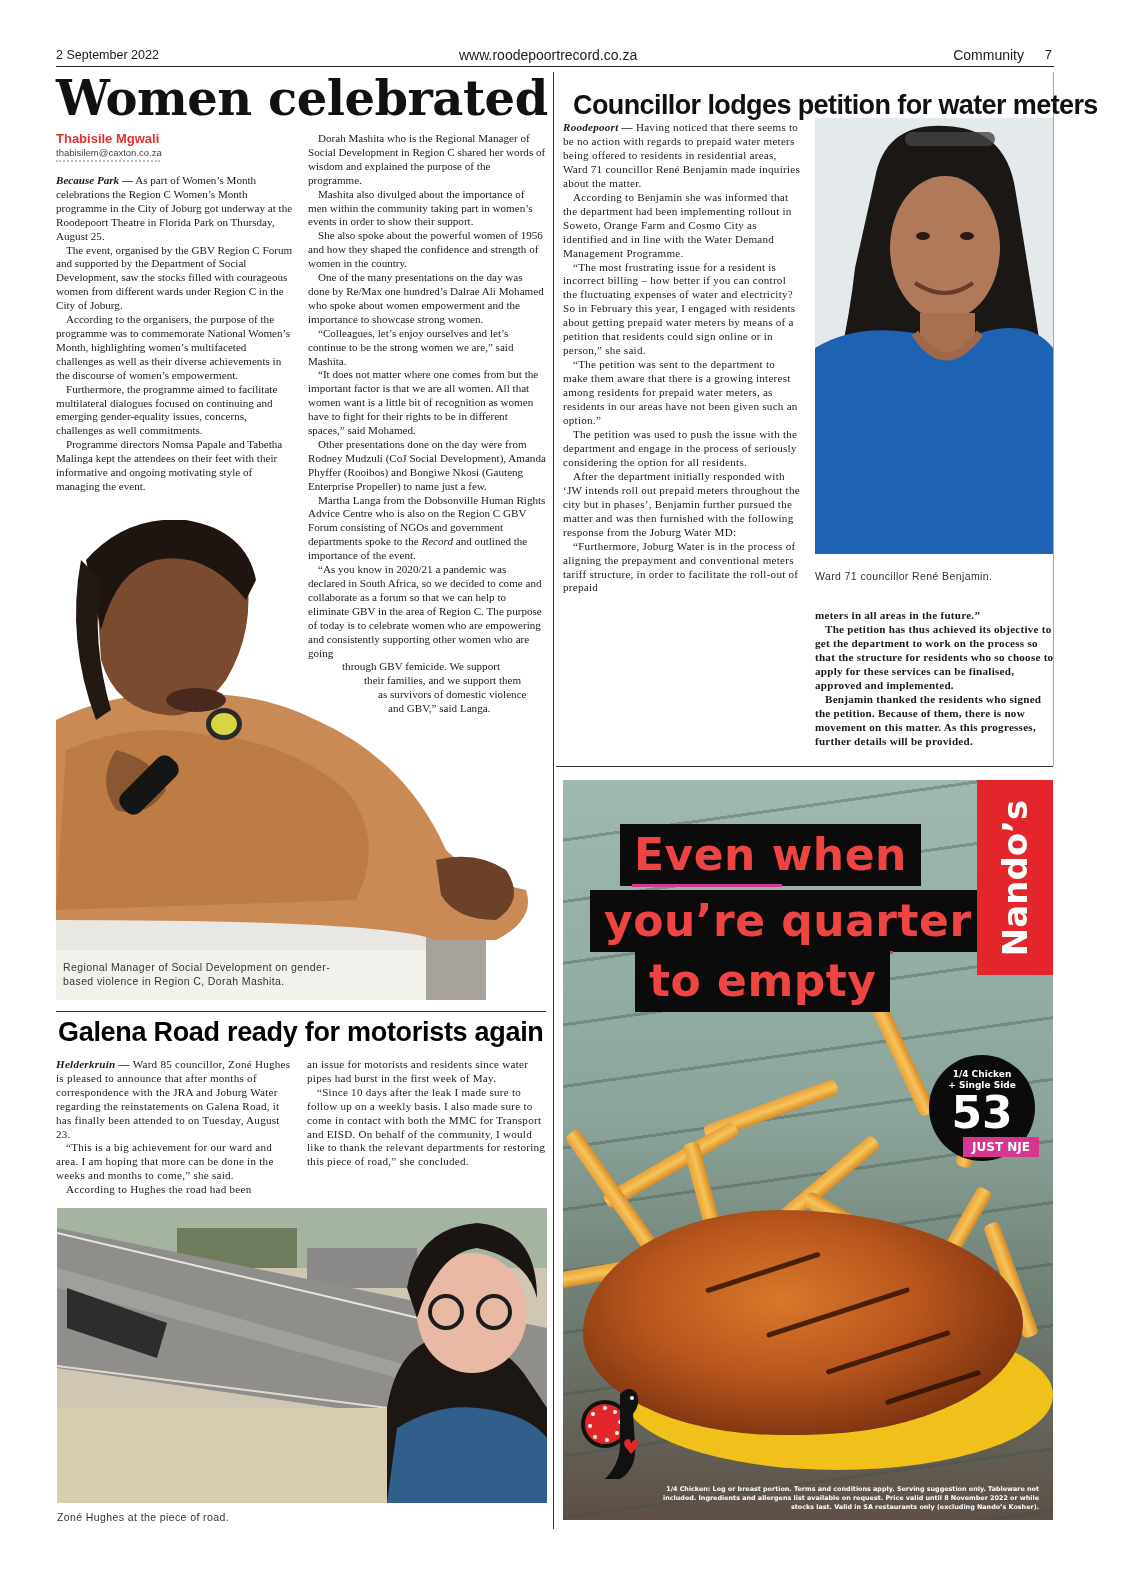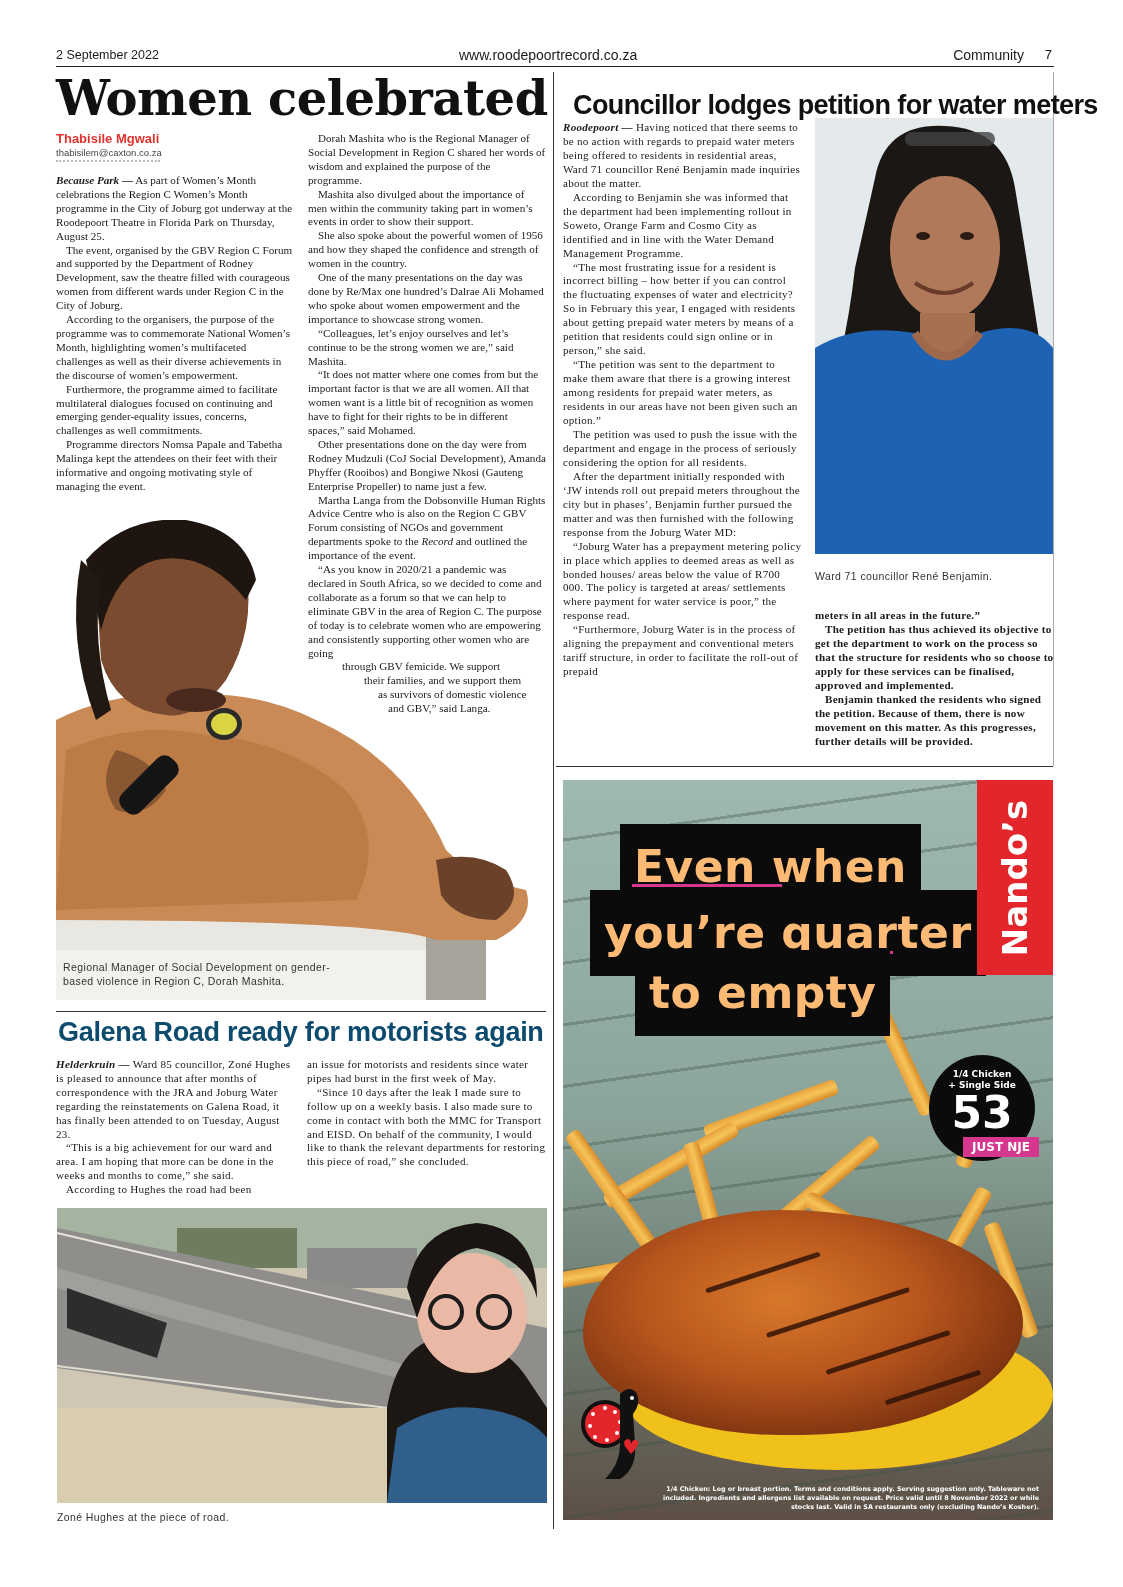--- a/index.html
+++ b/index.html
@@ -6,21 +6,21 @@
   body { width: 1123px; height: 1587px; position: relative; overflow: hidden; font-family: "Liberation Serif", serif; color: #1a1a1a; }
   .abs { position: absolute; }
   .header-bar { left: 56px; top: 46px; width: 998px; height: 20px; border-bottom: 1.5px solid #222; font-family: "Liberation Sans", sans-serif; font-size: 12.5px; }
   .header-bar .date { position: absolute; left: 0; top: 2px; }
   .header-bar .url { position: absolute; left: 403px; top: 1px; font-size: 14px; }
   .header-bar .section { position: absolute; right: 30px; top: 1px; font-size: 14px; }
   .header-bar .page { position: absolute; right: 2px; top: 1px; font-size: 13px; }
 
   .h-women { left: 56px; top: 70px; font-family: "DejaVu Serif", serif; font-size: 48px; letter-spacing: -0.5px; color: #111; white-space: nowrap; }
   .h-council { left: 565px; top: 82px; font-family: "Liberation Sans", sans-serif; font-size: 27px; letter-spacing: -0.6px; color: #111; white-space: nowrap; }
-  .h-galena { left: 58px; top: 1017px; font-family: "Liberation Sans", sans-serif; font-size: 27px; letter-spacing: -0.3px; color: #0c4a6e; white-space: nowrap; }
+  .h-galena { left: 58px; top: 1017px; font-family: "Liberation Sans", sans-serif; font-size: 27px; letter-spacing: -0.3px; color: #000000; white-space: nowrap; }
 
   .vrule { background: #333; width: 1px; }
   .hrule { background: #333; height: 1px; }
 
   .byline { left: 56px; top: 131px; font-family: "Liberation Sans", sans-serif; }
   .byline .name { color: #e0322f; font-weight: bold; font-size: 13px; }
   .byline .email { font-size: 9.5px; color: #444; margin-top: 1px; }
   .byline .dots { width: 104px; height: 3px; margin-top: 2px; border-top: 2px dotted #bbb; }
 
   .col { font-size: 11.1px; line-height: 13.9px; text-align: left; }
@@ -31,21 +31,21 @@
   .col.wide-track { letter-spacing: 0.25px; }
 
   .photo { overflow: hidden; }
   .caption { font-family: "Liberation Sans", sans-serif; font-size: 10.5px; line-height: 13.5px; color: #333; letter-spacing: 0.4px; }
 
   
   .ad { left: 563px; top: 780px; width: 490px; height: 740px; overflow: hidden; background: #8aa79e; }
   .ad .tiles { position: absolute; inset: 0; background:
       repeating-linear-gradient(172deg, transparent 0 58px, rgba(60,80,70,0.35) 58px 61px),
       linear-gradient(180deg, #9fb9b0 0%, #8ca59b 45%, #6f7f74 70%, #5d4f45 100%); }
-  .ad .slogan-line { position: absolute; background: #0b0b0b; color: #fdba74; font-family: "DejaVu Sans", sans-serif; font-weight: bold; font-size: 44px; line-height: 62px; padding: 12px 14px; letter-spacing: 0.5px; white-space: nowrap; }
+  .ad .slogan-line { position: absolute; background: #0b0b0b; color: #ef4444; font-family: "DejaVu Sans", sans-serif; font-weight: bold; font-size: 44px; line-height: 62px; padding: 0 14px; letter-spacing: 0.5px; white-space: nowrap; }
   .ad .pink { position: absolute; height: 3px; background: #d5378f; }
   .ad .brand { position: absolute; right: 0; top: 0; width: 76px; height: 195px; background: #e3262c; }
   .ad .brand span { position: absolute; left: 50%; top: 50%; transform: translate(-50%, -50%) rotate(-90deg); color: #fff; font-family: "DejaVu Sans", sans-serif; font-weight: bold; font-size: 34px; white-space: nowrap; }
   .ad .price-circle { position: absolute; left: 366px; top: 275px; width: 106px; height: 106px; border-radius: 50%; background: #0b0b0b; color: #fff; text-align: center; font-family: "DejaVu Sans", sans-serif; }
   .ad .price-circle .lbl { font-size: 9px; font-weight: bold; line-height: 11px; padding-top: 14px; }
   .ad .price-circle .num { font-size: 44px; font-weight: bold; line-height: 44px; }
   .ad .justnje { position: absolute; left: 400px; top: 357px; width: 76px; height: 20px; background: #d5378f; color: #fff; font-family: "DejaVu Sans", sans-serif; font-weight: bold; font-size: 12px; line-height: 20px; text-align: center; }
   .ad .fries { position: absolute; left: 0; top: 300px; width: 490px; height: 230px; }
   .ad .fry { position: absolute; width: 16px; border-radius: 5px; background: linear-gradient(90deg, #e8a23a, #f6c45a 50%, #d98a25); }
   .ad .plate { position: absolute; left: 60px; top: 540px; width: 430px; height: 150px; border-radius: 50%; background: #f0c11a; }
@@ -72,21 +72,21 @@
 <h1 class="abs h-women" style="margin:0;">Women celebrated</h1>
 
 <div class="abs byline">
   <div class="name">Thabisile Mgwali</div>
   <div class="email">thabisilem@caxton.co.za</div>
   <div class="dots"></div>
 </div>
 
 <div class="abs col" style="left:56px; top:174px; width:238px;">
   <p class="first"><span class="dateline">Because Park —</span> <span>As part of Women’s Month celebrations the Region C Women’s Month programme in the City of Joburg got underway at the Roodepoort Theatre in Florida Park on Thursday, August 25.</span></p>
-  <p>The event, organised by the GBV Region C Forum and supported by the Department of Rodney Development, saw the theatre filled with courageous women from different wards under Region C in the City of Joburg.</p>
+  <p>The event, organised by the GBV Region C Forum and supported by the Department of Social Development, saw the stocks filled with courageous women from different wards under Region C in the City of Joburg.</p>
   <p>According to the organisers, the purpose of the programme was to commemorate National Women’s Month, highlighting women’s multifaceted challenges as well as their diverse achievements in the discourse of women’s empowerment.</p>
   <p>Furthermore, the programme aimed to facilitate multilateral dialogues focused on continuing and emerging gender-equality issues, concerns, challenges as well commitments.</p>
   <p>Programme directors Nomsa Papale and Tabetha Malinga kept the attendees on their feet with their informative and ongoing motivating style of managing the event.</p>
 </div>
 
 <div class="abs col" style="left:308px; top:132px; width:238px;">
   <p>Dorah Mashita who is the Regional Manager of Social Development in Region C shared her words of wisdom and explained the purpose of the programme.</p>
   <p>Mashita also divulged about the importance of men within the community taking part in women’s events in order to show their support.</p>
   <p>She also spoke about the powerful women of 1956 and how they shaped the confidence and strength of women in the country.</p>
   <p>One of the many presentations on the day was done by Re/Max one hundred’s Dalrae Ali Mohamed who spoke about women empowerment and the importance to showcase strong women.</p>
@@ -125,21 +125,20 @@
 
 <h2 class="abs h-council" style="margin:8px;">Councillor lodges petition for water meters</h2>
 
 <div class="abs col wide-track" style="left:563px; top:121px; width:240px; line-height:13.95px;">
   <p class="first"><span class="dateline">Roodepoort —</span> <span>Having noticed that there seems to be no action with regards to prepaid water meters being offered to residents in residential areas, Ward 71 councillor René Benjamin made inquiries about the matter.</span></p>
   <p>According to Benjamin she was informed that the department had been implementing rollout in Soweto, Orange Farm and Cosmo City as identified and in line with the Water Demand Management Programme.</p>
   <p>“The most frustrating issue for a resident is incorrect billing – how better if you can control the fluctuating expenses of water and electricity? So in February this year, I engaged with residents about getting prepaid water meters by means of a petition that residents could sign online or in person,” she said.</p>
   <p>“The petition was sent to the department to make them aware that there is a growing interest among residents for prepaid water meters, as residents in our areas have not been given such an option.”</p>
   <p>The petition was used to push the issue with the department and engage in the process of seriously considering the option for all residents.</p>
   <p>After the department initially responded with ‘JW intends roll out prepaid meters throughout the city but in phases’, Benjamin further pursued the matter and was then furnished with the following response from the Joburg Water MD:</p>
-  <p>“Joburg Water has a prepayment metering policy in place which applies to deemed areas as well as bonded houses/ areas below the value of R700 000. The policy is targeted at areas/ settlements where payment for water service is poor,” the response read.</p>
   <p>“Furthermore, Joburg Water is in the process of aligning the prepayment and conventional meters tariff structure, in order to facilitate the roll-out of prepaid</p>
 </div>
 
 <div class="abs photo" style="left:815px; top:118px; width:238px; height:436px; background:#e6ebee;">
   <svg width="238" height="436" viewBox="0 0 238 436">
     <rect width="238" height="436" fill="#e4e9ec"></rect>
     <path d="M60 60 Q70 5 130 8 Q190 10 200 70 Q215 160 230 260 L238 330 L0 330 Q30 240 40 150 Z" fill="#1b1715"></path>
     <ellipse cx="130" cy="130" rx="55" ry="72" fill="#b07a5a"></ellipse>
     <path d="M100 165 Q130 185 158 165" stroke="#6a3a2a" stroke-width="4" fill="none"></path>
     <ellipse cx="108" cy="118" rx="7" ry="4" fill="#2a1a14"></ellipse>

